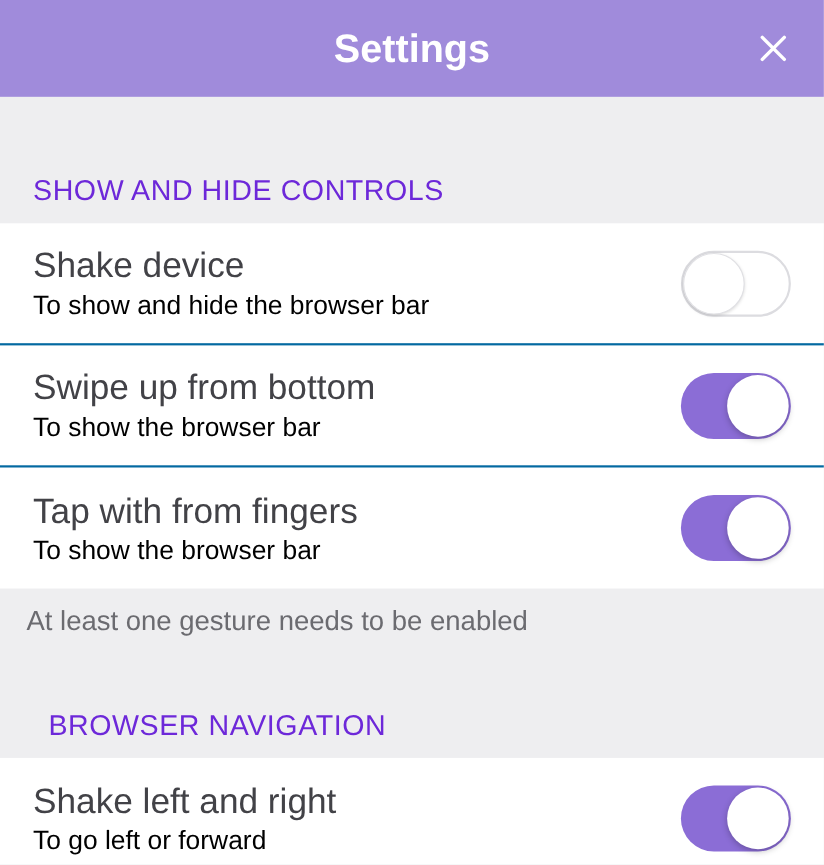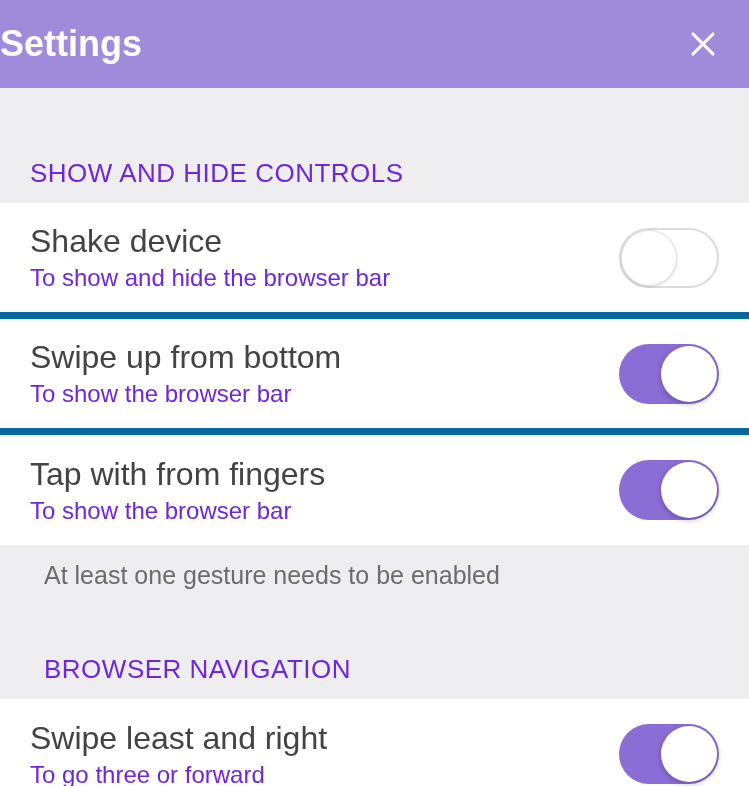--- a/index.html
+++ b/index.html
@@ -12,20 +12,21 @@
       background: #eeeef0;
       width: 749px;
       height: 786px;
       overflow: hidden;
     }
     .header {
       background: #a08bdb;
       height: 88px;
       display: flex;
       align-items: center;
+      justify-content: center;
       position: relative;
     }
     .header-title {
       color: #ffffff;
       font-size: 36px;
       font-weight: 600;
     }
     .close-btn {
       position: absolute;
       right: 28px;
@@ -54,37 +55,37 @@
       padding-left: 44px;
     }
     .list {
       background: #ffffff;
     }
     .row {
       display: flex;
       align-items: center;
       justify-content: space-between;
       padding: 20px 30px;
-      border-bottom: 7px solid #0369a1;
+      border-bottom: 2px solid #0369a1;
       min-height: 110px;
     }
     .row:last-child {
       border-bottom: none;
     }
     .row-text {
       flex: 1;
     }
     .row-title {
       color: #424247;
       font-size: 32px;
       font-weight: 400;
       margin-bottom: 4px;
     }
     .row-subtitle {
-      color: #6d28d9;
+      color: #000000;
       font-size: 24px;
       font-weight: 400;
     }
     .toggle {
       width: 100px;
       height: 60px;
       border-radius: 30px;
       position: relative;
       cursor: pointer;
       transition: background 0.2s;
@@ -109,21 +110,21 @@
     }
     .toggle.off .toggle-knob {
       left: 0px;
       border: 1px solid #e0e0e4;
       box-shadow: 0 1px 3px rgba(0,0,0,0.15);
     }
     .toggle.on .toggle-knob {
       left: 42px;
     }
     .footer-note {
-      padding: 16px 44px;
+      padding: 16px 24px;
       color: #6b6b70;
       font-size: 25px;
       font-weight: 400;
     }
   </style>
 </head>
 <body>
 
 <div class="header">
   <div class="header-title">Settings</div>
@@ -166,20 +167,20 @@
   </div>
 </div>
 
 <div class="footer-note">At least one gesture needs to be enabled</div>
 
 <div class="section-header second">BROWSER NAVIGATION</div>
 
 <div class="list">
   <div class="row">
     <div class="row-text">
-      <div class="row-title">Swipe least and right</div>
-      <div class="row-subtitle">To go three or forward</div>
+      <div class="row-title">Shake left and right</div>
+      <div class="row-subtitle">To go left or forward</div>
     </div>
     <div class="toggle on">
       <div class="toggle-knob"></div>
     </div>
   </div>
 </div>
 
 </body></html>

